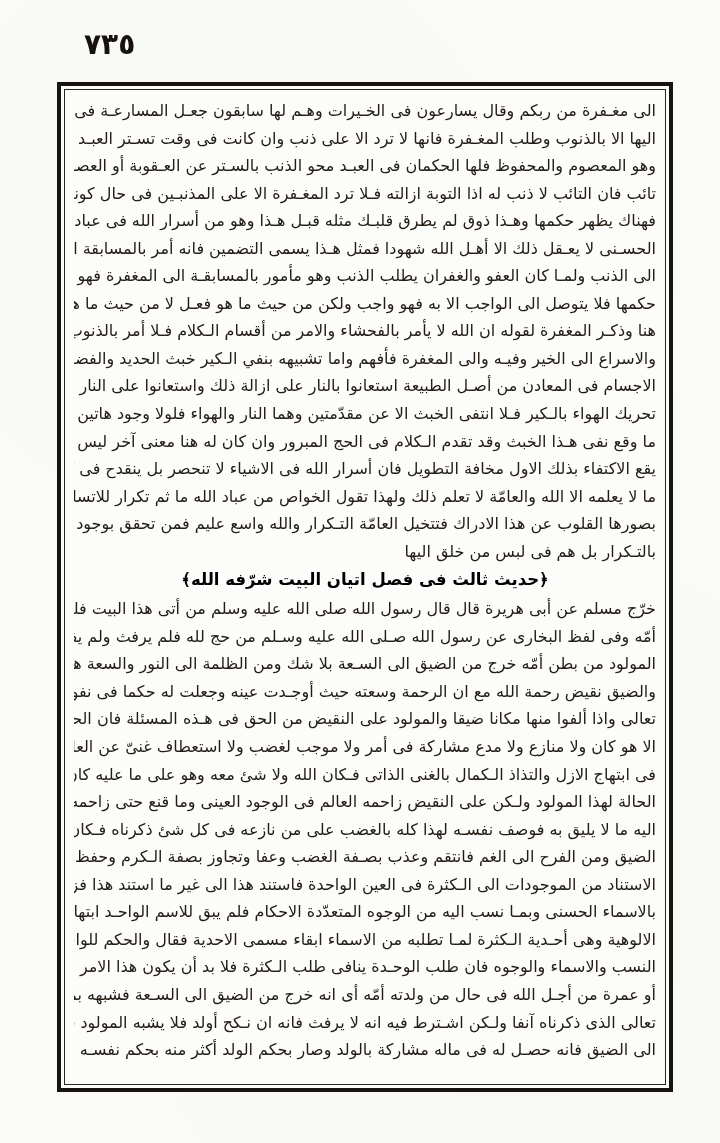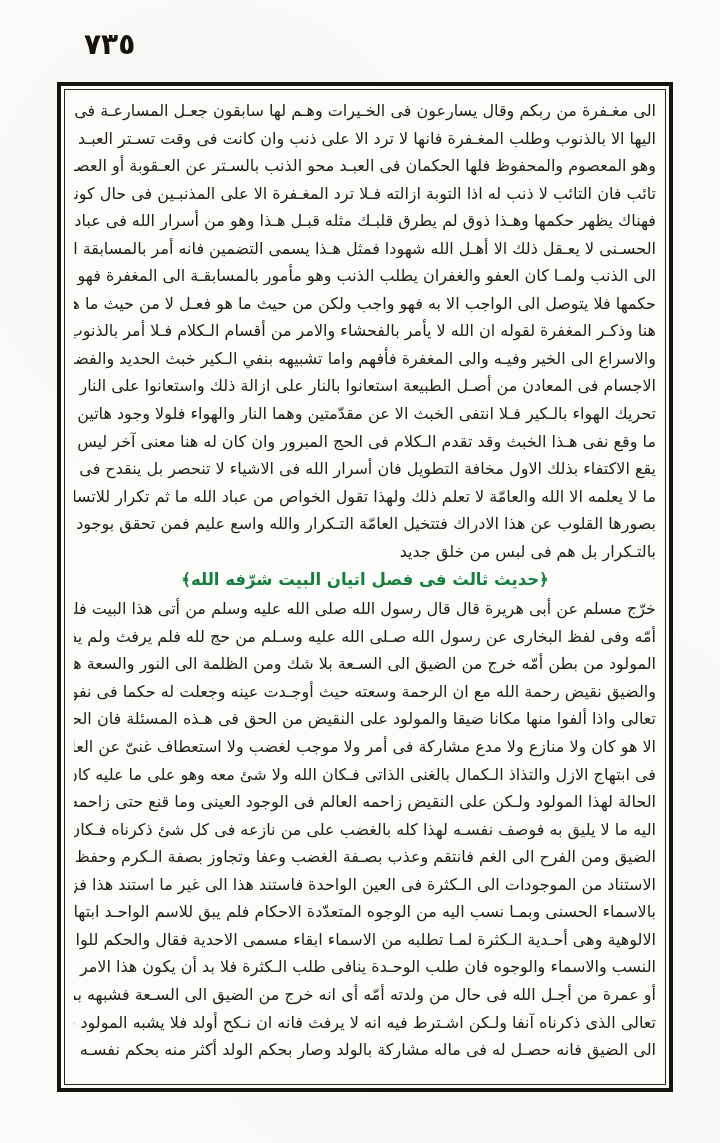--- a/index.html
+++ b/index.html
@@ -70,21 +70,21 @@
     text-align: right;
     text-align-last: right;
   }
   .heading {
     direction: rtl;
     text-align: center;
     font-size: 16.5px;
     font-weight: bold;
     line-height: 30px;
     height: 30px;
-    color: #15803d;
+    color: #000000;
     overflow: hidden;
   }
 </style>
 </head>
 <body>
 
 <div class="page">
 
   <div class="page-number">٧٣٥</div>
 
@@ -102,21 +102,21 @@
             <div class="line">الى الذنب ولمـا كان العفو والغفران يطلب الذنب وهو مأمور بالمسابقـة الى المغفرة فهو مأمور بما له يكون ليظهر</div>
             <div class="line">حكمها فلا يتوصل الى الواجب الا به فهو واجب ولكن من حيث ما هو فعـل لا من حيث ما هو حكم وانما أخفى ذكره</div>
             <div class="line">هنا وذكـر المغفرة لقوله ان الله لا يأمر بالفحشاء والامر من أقسام الـكلام فـلا أمر بالذنوب وانما أمر بالمسابقـة</div>
             <div class="line">والاسراع الى الخير وفيـه والى المغفرة فأفهم واما تشبيهه بنفي الـكير خبث الحديد والفضـة والذهب وهو ما تعلق بهذه</div>
             <div class="line">الاجسام فى المعادن من أصـل الطبيعة استعانوا بالنار على ازالة ذلك واستعانوا على النار باشعال الهواء واستعانوا على</div>
             <div class="line">تحريك الهواء بالـكير فـلا انتفى الخبث الا عن مقدّمتين وهما النار والهواء فلولا وجود هاتين القوتين العلمية والعملية</div>
             <div class="line">ما وقع نفى هـذا الخبث وقد تقدم الـكلام فى الحج المبرور وان كان له هنا معنى آخر ليس هو ذلك المعـنى المتقدّم ولـكن</div>
             <div class="line">يقع الاكتفاء بذلك الاول مخافة التطويل فان أسرار الله فى الاشياء لا تنحصر بل ينقدح فى كل حال لاصحاب القلوب</div>
             <div class="line">ما لا يعلمه الا الله والعامّة لا تعلم ذلك ولهذا تقول الخواص من عباد الله ما ثم تكرار للاتساع الالهى وانما الامثال تحجب</div>
             <div class="line">بصورها القلوب عن هذا الادراك فتتخيل العامّة التـكرار والله واسع عليم فمن تحقق بوجود هذا الاسم الواسع لم يقل</div>
-            <div class="line">بالتـكرار بل هم فى لبس من خلق جديد</div>
+            <div class="line">بالتـكرار بل هم فى لبس من خلق اليها</div>
           </div>
 
         <div class="heading">﴿حديث ثالث فى فصل اتيان البيت شرّفه الله﴾</div>
 
         <div class="para para-2">
             <div class="line">خرّج مسلم عن أبى هريرة قال قال رسول الله صلى الله عليه وسلم من أتى هذا البيت فلم يرفث ولم يفسق رجع كيوم ولدته</div>
             <div class="line">أمّه وفى لفظ البخارى عن رسول الله صـلى الله عليه وسـلم من حج لله فلم يرفث ولم يفسق الحديث فاعلم انه يوم خروج</div>
             <div class="line">المولود من بطن أمّه خرج من الضيق الى السـعة بلا شك ومن الظلمة الى النور والسعة هى رحمة الله التى وسعت كل شئ</div>
             <div class="line">والضيق نقيض رحمة الله مع ان الرحمة وسعته حيث أوجـدت عينه وجعلت له حكما فى نفوس العالم حسا ومعـنى يقول</div>
             <div class="line">تعالى واذا ألفوا منها مكانا ضيقا والمولود على النقيض من الحق فى هـذه المسئلة فان الحق لمـا كان له نعت لا شئ موجود</div>

